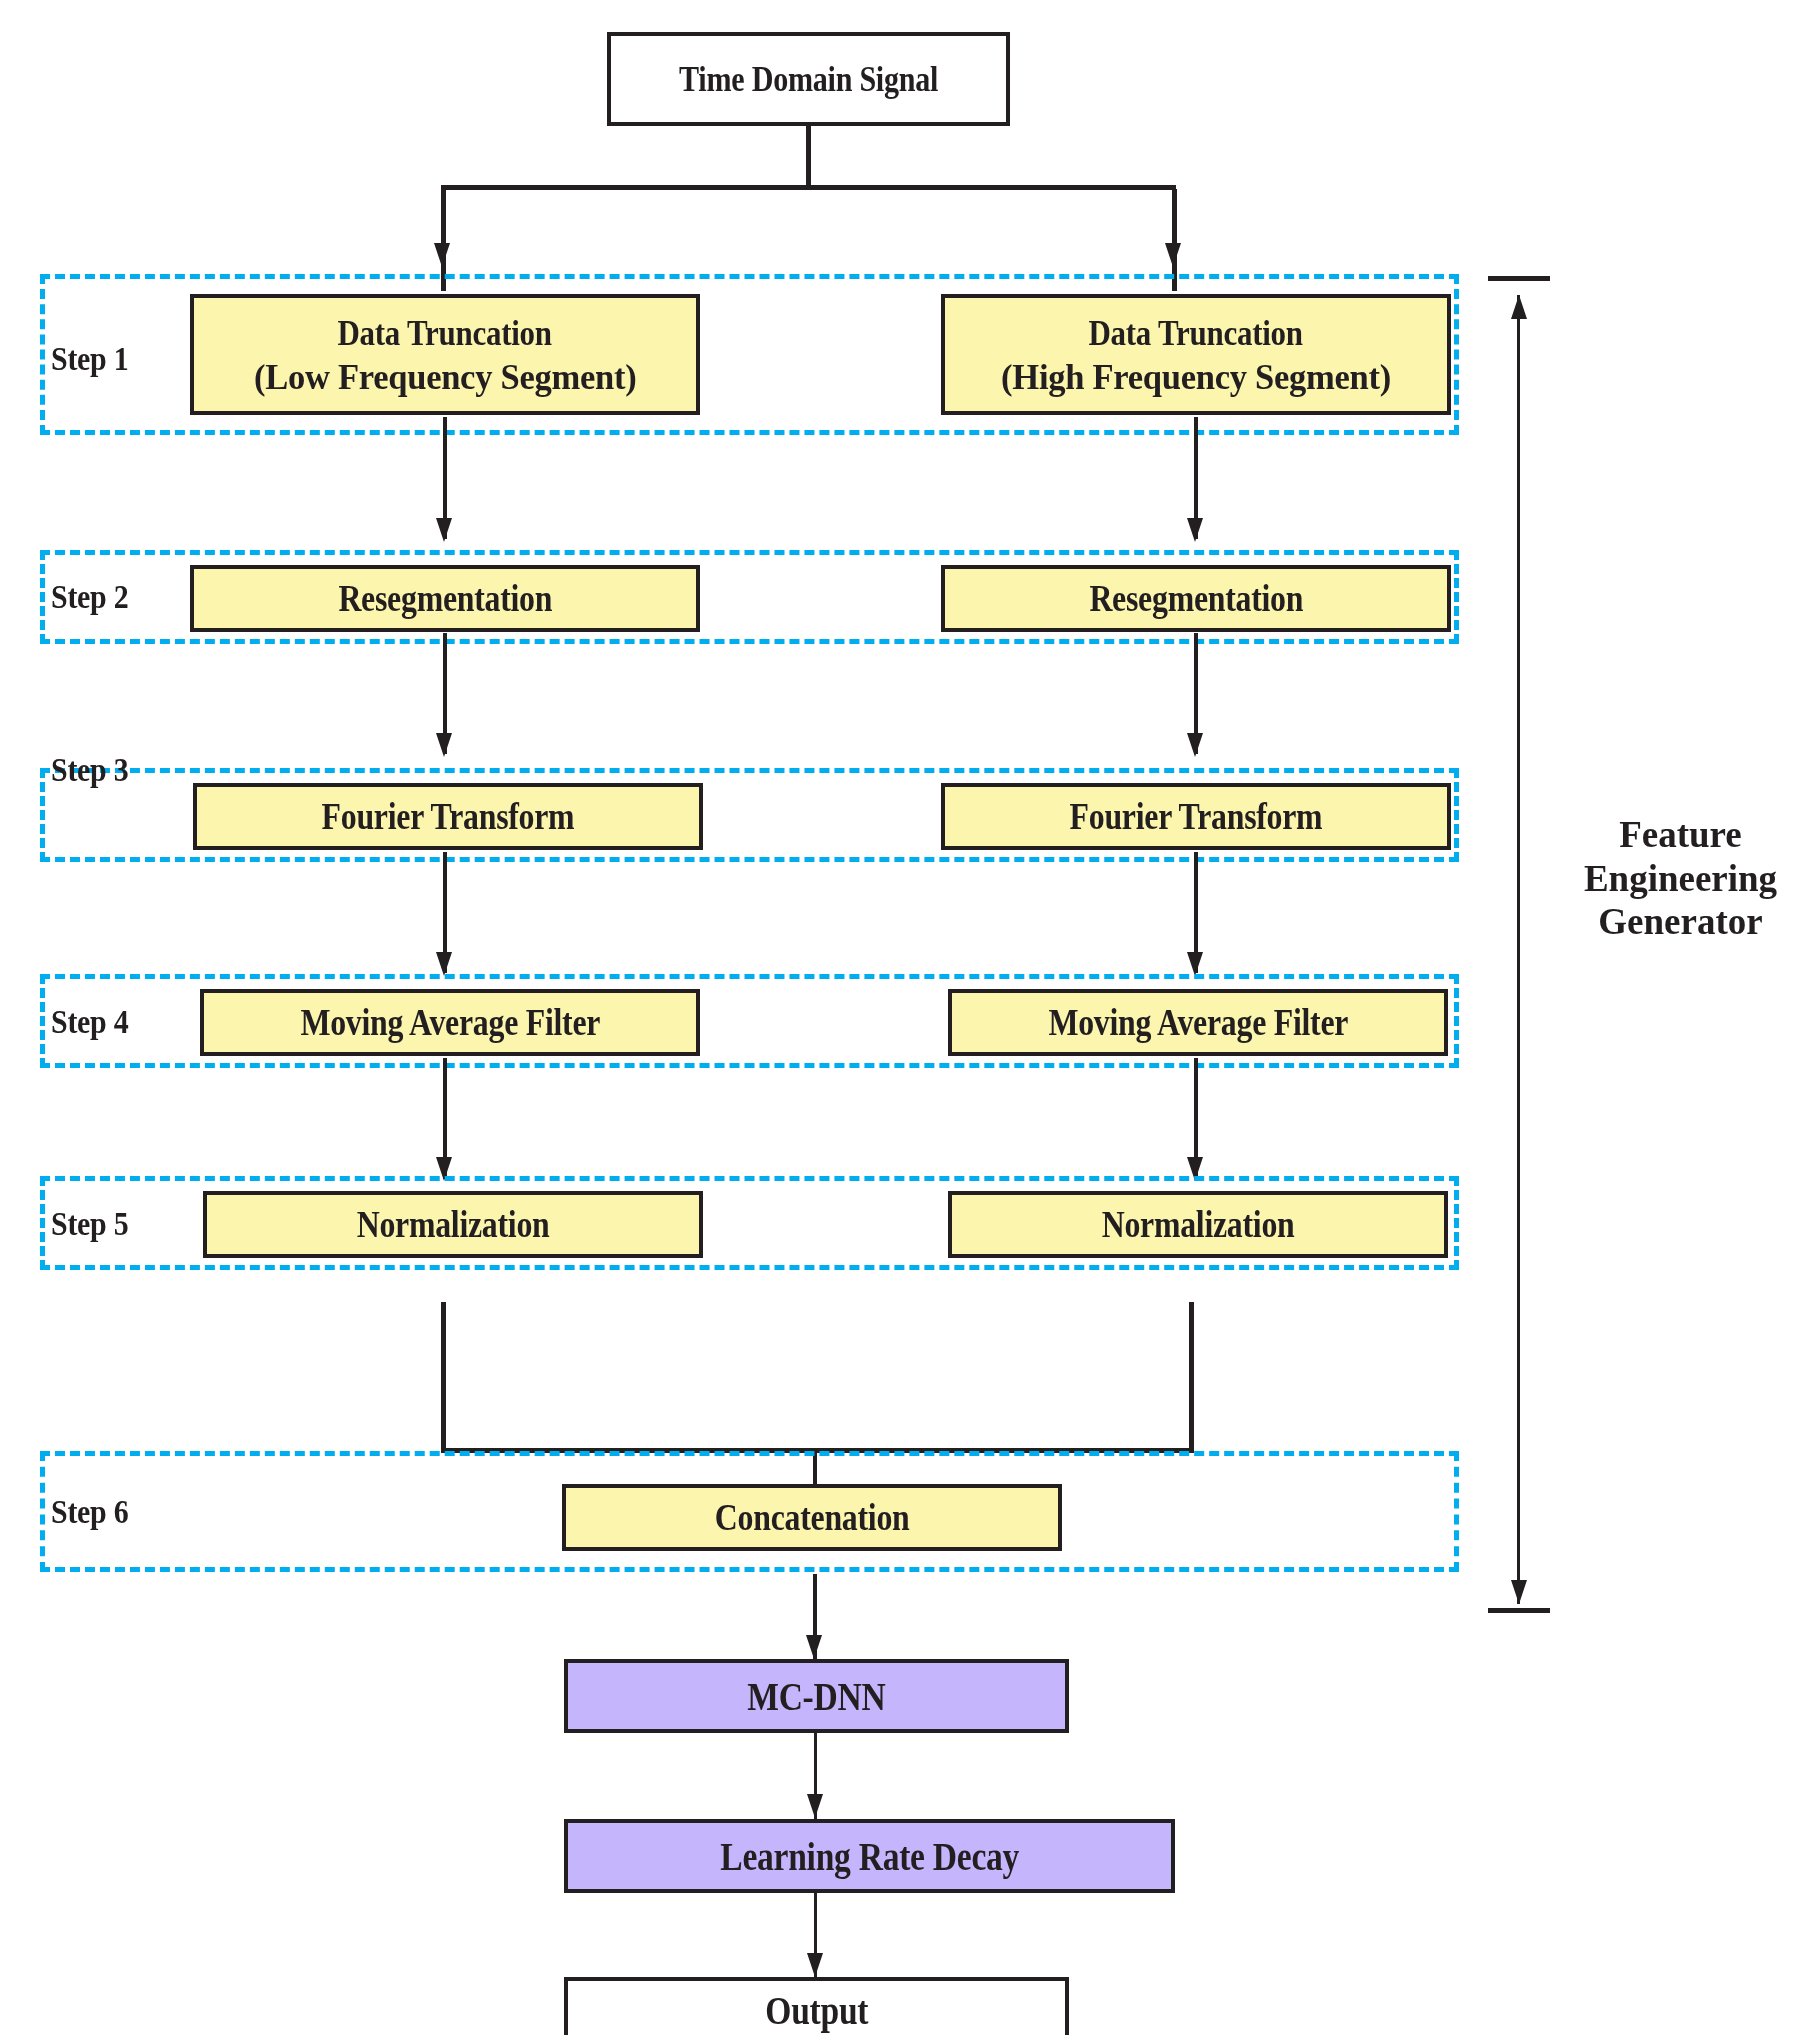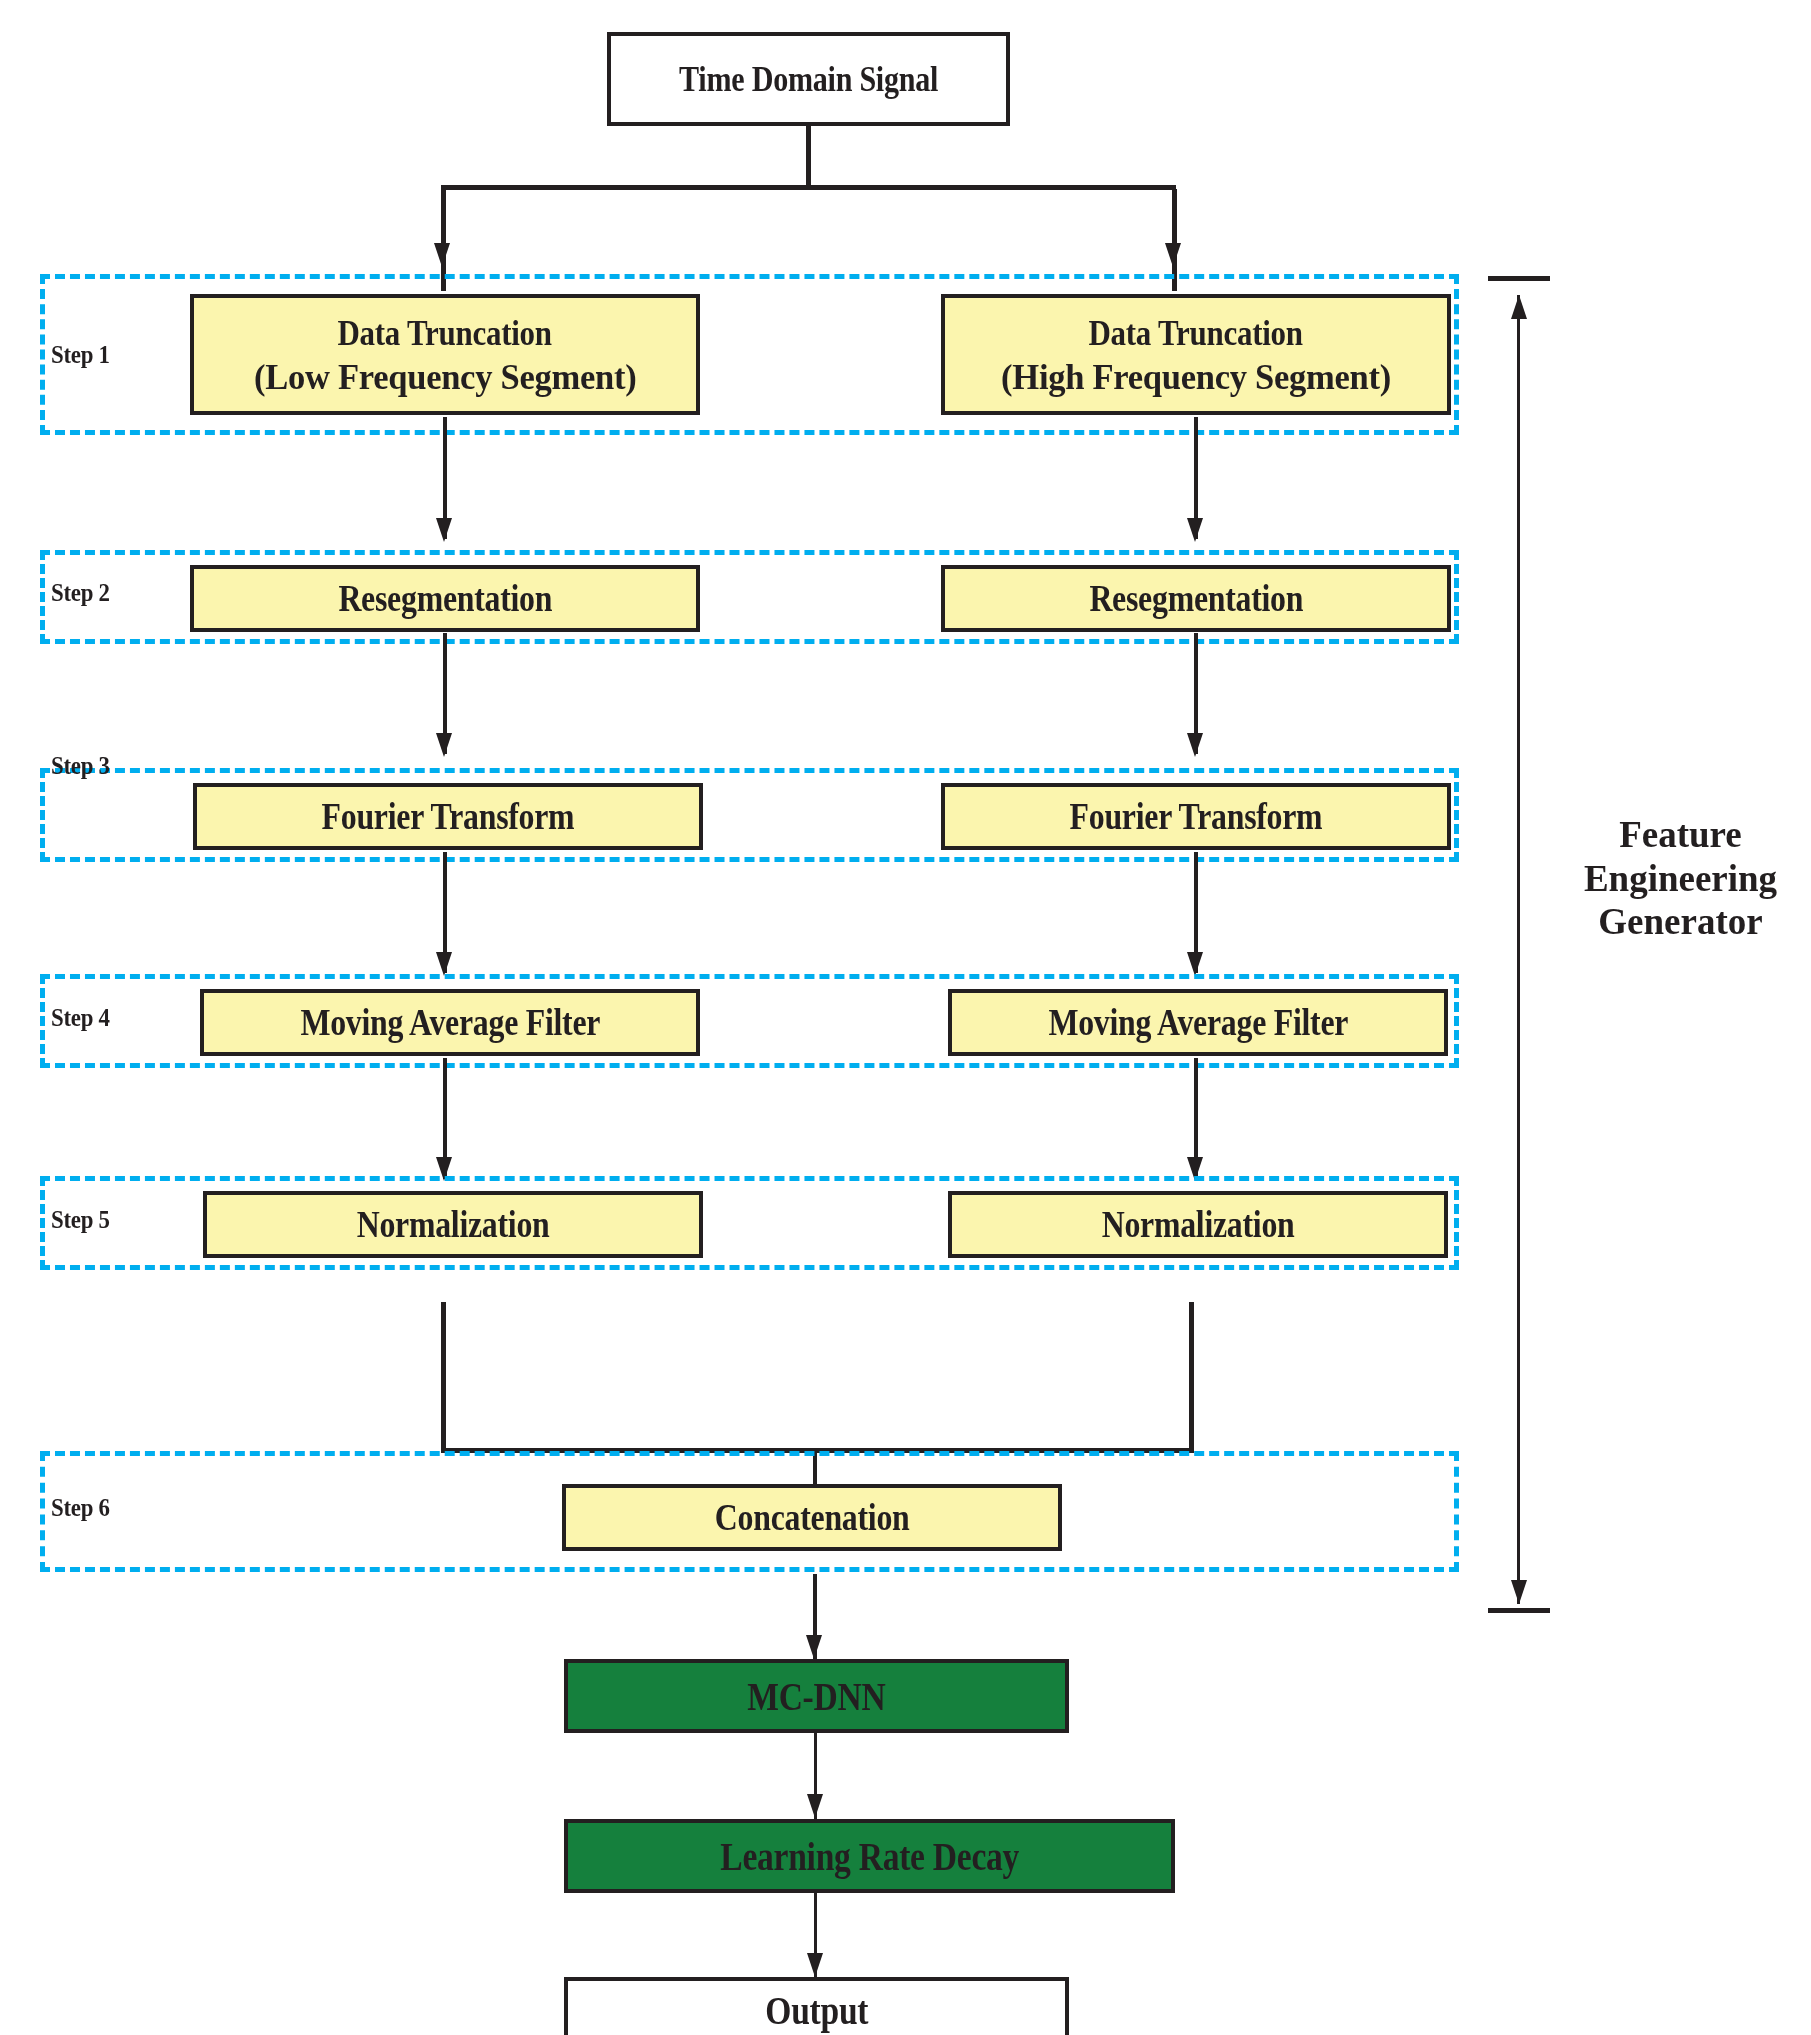--- a/index.html
+++ b/index.html
@@ -29,21 +29,21 @@
     text-align: center;
     border: 4.7px solid #231f20;
     font-family: "Liberation Serif", "DejaVu Serif", serif;
     font-weight: bold;
     color: #231f20;
     line-height: 1.0;
     letter-spacing: -0.3px;
   }
   .node.white  { background: #ffffff; }
   .node.yellow { background: #fbf5ae; }
-  .node.blue   { background: #15803d; }
+  .node.blue   { background: #c4b5fd; }
 
   .node .ln {
     display: block;
     white-space: nowrap;
     transform: scaleX(0.86);
   }
 
   
   .region {
     position: absolute;
@@ -52,21 +52,21 @@
     background: transparent;
   }
 
   
   .step-label {
     position: absolute;
     font-family: "Liberation Serif", "DejaVu Serif", serif;
     font-weight: bold;
     color: #231f20;
     white-space: nowrap;
-    font-size: 26px;
+    font-size: 34px;
     letter-spacing: -0.3px;
   }
   .step-label span { display:inline-block; transform: scaleX(0.88); transform-origin: left center; }
 
   
   .vline, .hline {
     position: absolute;
     background: #231f20;
   }
   .arrowhead {

